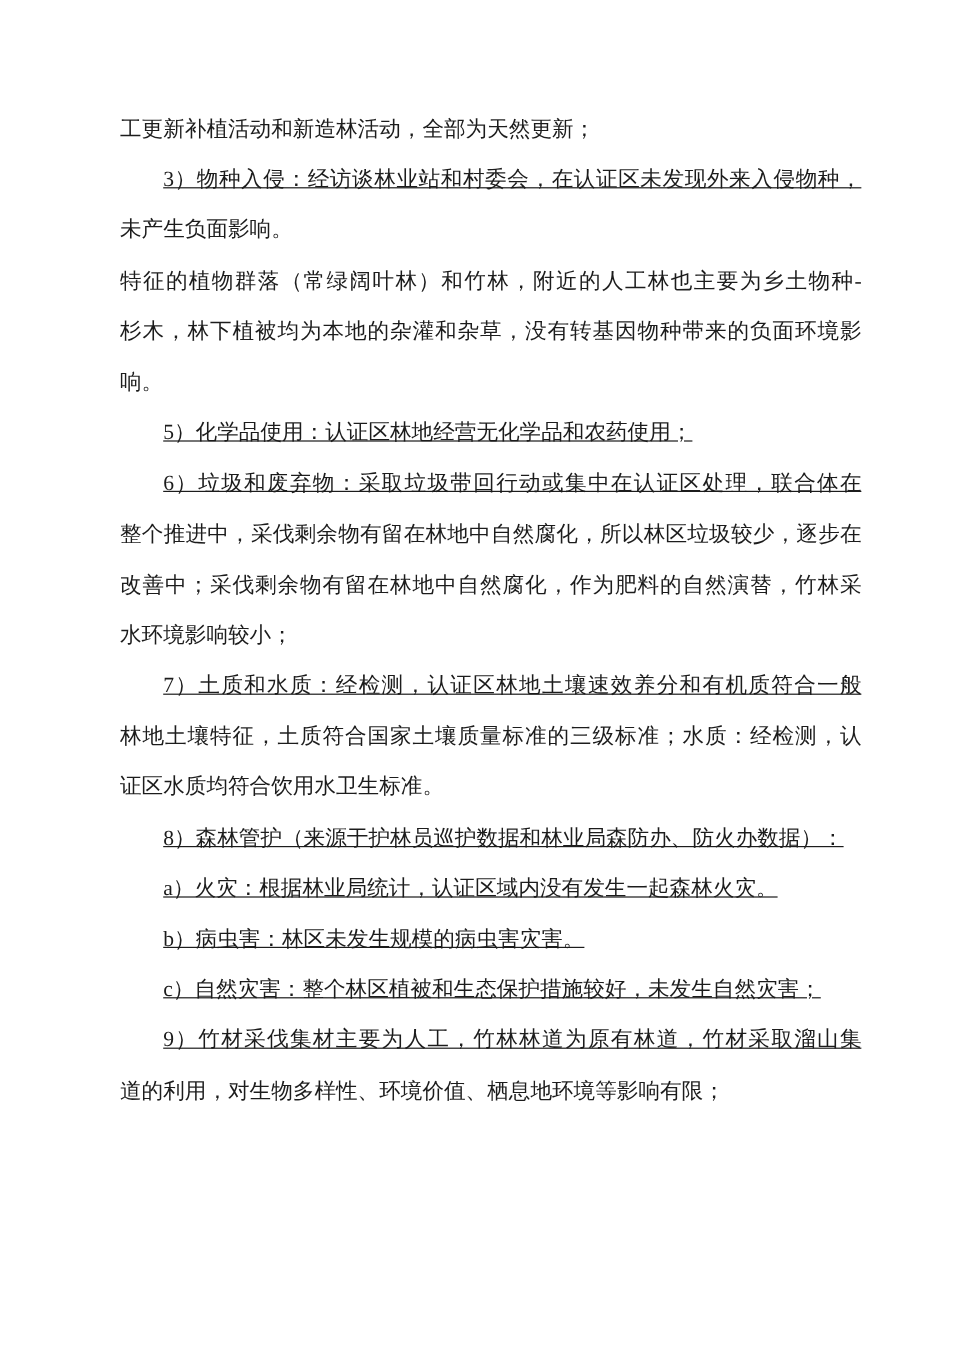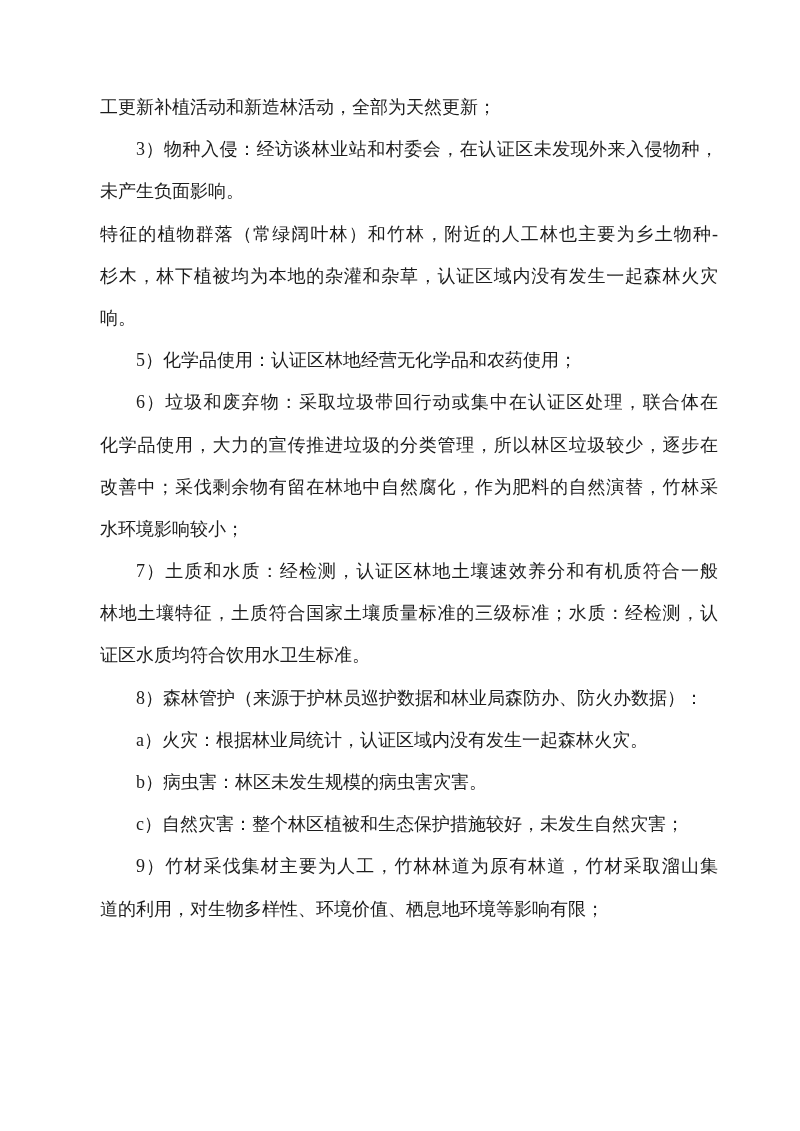--- a/index.html
+++ b/index.html
@@ -30,36 +30,37 @@
     text-align-last: justify;
     height: 42.2px;
     overflow: hidden;
   }
   .line.last {
     text-align: right;
     text-align-last: left;
   }
   .line.indent {
     text-indent: 2em;
+    text-decoration: underline;
   }
 </style>
 </head>
 <body>
 
 <div class="page">
   <div class="content" id="doc-content" style="color: rgb(28, 28, 28);">
       <div class="line last">工更新补植活动和新造林活动，全部为天然更新；</div>
       <div class="line indent">3）物种入侵：经访谈林业站和村委会，在认证区未发现外来入侵物种，</div>
       <div class="line last">未产生负面影响。</div>
       <div class="line">特征的植物群落（常绿阔叶林）和竹林，附近的人工林也主要为乡土物种-</div>
-      <div class="line">杉木，林下植被均为本地的杂灌和杂草，认证区域内没有发生一起森林火灾</div>
+      <div class="line">杉木，林下植被均为本地的杂灌和杂草，没有转基因物种带来的负面环境影</div>
       <div class="line last">响。</div>
       <div class="line last indent">5）化学品使用：认证区林地经营无化学品和农药使用；</div>
       <div class="line indent">6）垃圾和废弃物：采取垃圾带回行动或集中在认证区处理，联合体在</div>
-      <div class="line">化学品使用，大力的宣传推进垃圾的分类管理，所以林区垃圾较少，逐步在</div>
+      <div class="line">整个推进中，采伐剩余物有留在林地中自然腐化，所以林区垃圾较少，逐步在</div>
       <div class="line">改善中；采伐剩余物有留在林地中自然腐化，作为肥料的自然演替，竹林采</div>
       <div class="line last">水环境影响较小；</div>
       <div class="line indent">7）土质和水质：经检测，认证区林地土壤速效养分和有机质符合一般</div>
       <div class="line">林地土壤特征，土质符合国家土壤质量标准的三级标准；水质：经检测，认</div>
       <div class="line last">证区水质均符合饮用水卫生标准。</div>
       <div class="line last indent">8）森林管护（来源于护林员巡护数据和林业局森防办、防火办数据）：</div>
       <div class="line last indent">a）火灾：根据林业局统计，认证区域内没有发生一起森林火灾。</div>
       <div class="line last indent">b）病虫害：林区未发生规模的病虫害灾害。</div>
       <div class="line last indent">c）自然灾害：整个林区植被和生态保护措施较好，未发生自然灾害；</div>
       <div class="line indent">9）竹材采伐集材主要为人工，竹林林道为原有林道，竹材采取溜山集</div>

